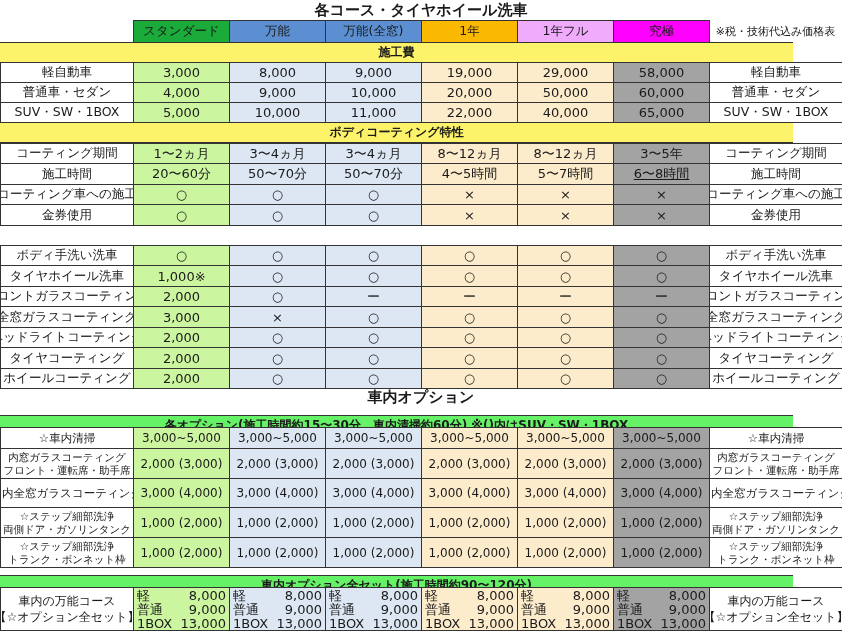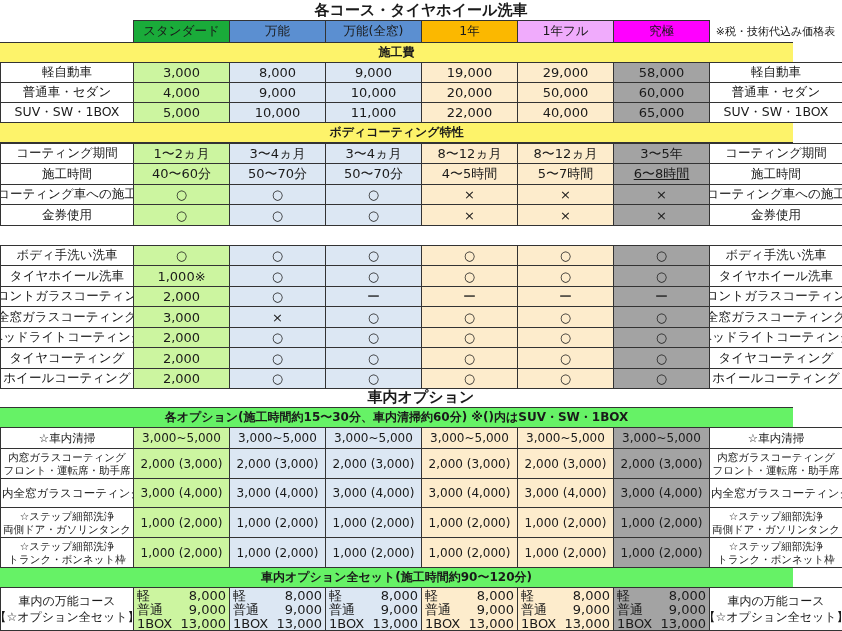--- a/index.html
+++ b/index.html
@@ -3,21 +3,21 @@
 <meta charset="utf-8">
 <style>
   * { box-sizing: border-box; margin: 0; padding: 0; }
   body { width: 842px; height: 631px; background: #ffffff; font-family: "DejaVu Sans", "Liberation Sans", sans-serif; color: #1a1a1a; overflow: hidden; position: relative; }
   .abs { position: absolute; }
   .title { left: 0; width: 842px; top: 0; height: 20px; text-align: center; font-weight: bold; font-size: 15px; line-height: 20px; }
   .cell { position: absolute; display: flex; align-items: center; justify-content: center; text-align: center; border: 1px solid #333; font-size: 12.5px; white-space: nowrap; overflow: hidden; }
   .hdr { font-size: 12.5px; }
   .band { position: absolute; left: 0; width: 793px; display: flex; align-items: center; justify-content: center; font-size: 12px; font-weight: bold; border-top: 1px solid #333; border-bottom: 1px solid #333; }
   .band-yellow { background: #fdf36a; }
-  .band-green { background: #66f266; }
+  .band-green { background: #66f266; margin-top: 8px; }
   .lbl { background: #ffffff; }
   .c-std { background: #ccf5a0; }
   .c-ban { background: #dce7f3; }
   .c-yr { background: #fdeccc; }
   .c-ult { background: #a3a3a3; }
   .small2 { font-size: 10.5px; line-height: 13px; flex-direction: column; }
   .num { font-size: 13px; }
   .setcell { flex-direction: column; align-items: stretch; padding: 0 3px; font-size: 13px; line-height: 14px; justify-content: flex-start; padding-top: 1px; }
   .setline { display: flex; justify-content: space-between; }
   .note { font-size: 11px; }
@@ -64,21 +64,21 @@
 <div class="cell lbl" style="left: 0px; top: 143px; width: 134px; height: 21px; font-size: 12.5px;">コーティング期間</div>
 <div class="cell lbl" style="left: 709px; top: 143px; width: 134px; height: 21px; font-size: 12.5px;">コーティング期間</div>
 <div class="cell num c-std" style="left: 133px; top: 143px; width: 97px; height: 21px; font-size: 13px;">1〜2ヵ月</div>
 <div class="cell num c-ban" style="left: 229px; top: 143px; width: 97px; height: 21px; font-size: 13px;">3〜4ヵ月</div>
 <div class="cell num c-ban" style="left: 325px; top: 143px; width: 97px; height: 21px; font-size: 13px;">3〜4ヵ月</div>
 <div class="cell num c-yr" style="left: 421px; top: 143px; width: 97px; height: 21px; font-size: 13px;">8〜12ヵ月</div>
 <div class="cell num c-yr" style="left: 517px; top: 143px; width: 97px; height: 21px; font-size: 13px;">8〜12ヵ月</div>
 <div class="cell num c-ult" style="left: 613px; top: 143px; width: 97px; height: 21px; font-size: 13px;">3〜5年</div>
 <div class="cell lbl" style="left: 0px; top: 163px; width: 134px; height: 22px; font-size: 12.5px;">施工時間</div>
 <div class="cell lbl" style="left: 709px; top: 163px; width: 134px; height: 22px; font-size: 12.5px;">施工時間</div>
-<div class="cell num c-std" style="left: 133px; top: 163px; width: 97px; height: 22px; font-size: 13px;">40〜60分</div>
+<div class="cell num c-std" style="left: 133px; top: 163px; width: 97px; height: 22px; font-size: 13px;">20〜60分</div>
 <div class="cell num c-ban" style="left: 229px; top: 163px; width: 97px; height: 22px; font-size: 13px;">50〜70分</div>
 <div class="cell num c-ban" style="left: 325px; top: 163px; width: 97px; height: 22px; font-size: 13px;">50〜70分</div>
 <div class="cell num c-yr" style="left: 421px; top: 163px; width: 97px; height: 22px; font-size: 13px;">4〜5時間</div>
 <div class="cell num c-yr" style="left: 517px; top: 163px; width: 97px; height: 22px; font-size: 13px;">5〜7時間</div>
 <div class="cell num c-ult" style="left: 613px; top: 163px; width: 97px; height: 22px; font-size: 13px; text-decoration: underline;">6〜8時間</div>
 <div class="cell lbl" style="left: 0px; top: 184px; width: 134px; height: 21px; font-size: 12.5px;">コーティング車への施工</div>
 <div class="cell lbl" style="left: 709px; top: 184px; width: 134px; height: 21px; font-size: 12.5px;">コーティング車への施工</div>
 <div class="cell num c-std" style="left: 133px; top: 184px; width: 97px; height: 21px; font-size: 13px;">○</div>
 <div class="cell num c-ban" style="left: 229px; top: 184px; width: 97px; height: 21px; font-size: 13px;">○</div>
 <div class="cell num c-ban" style="left: 325px; top: 184px; width: 97px; height: 21px; font-size: 13px;">○</div>

